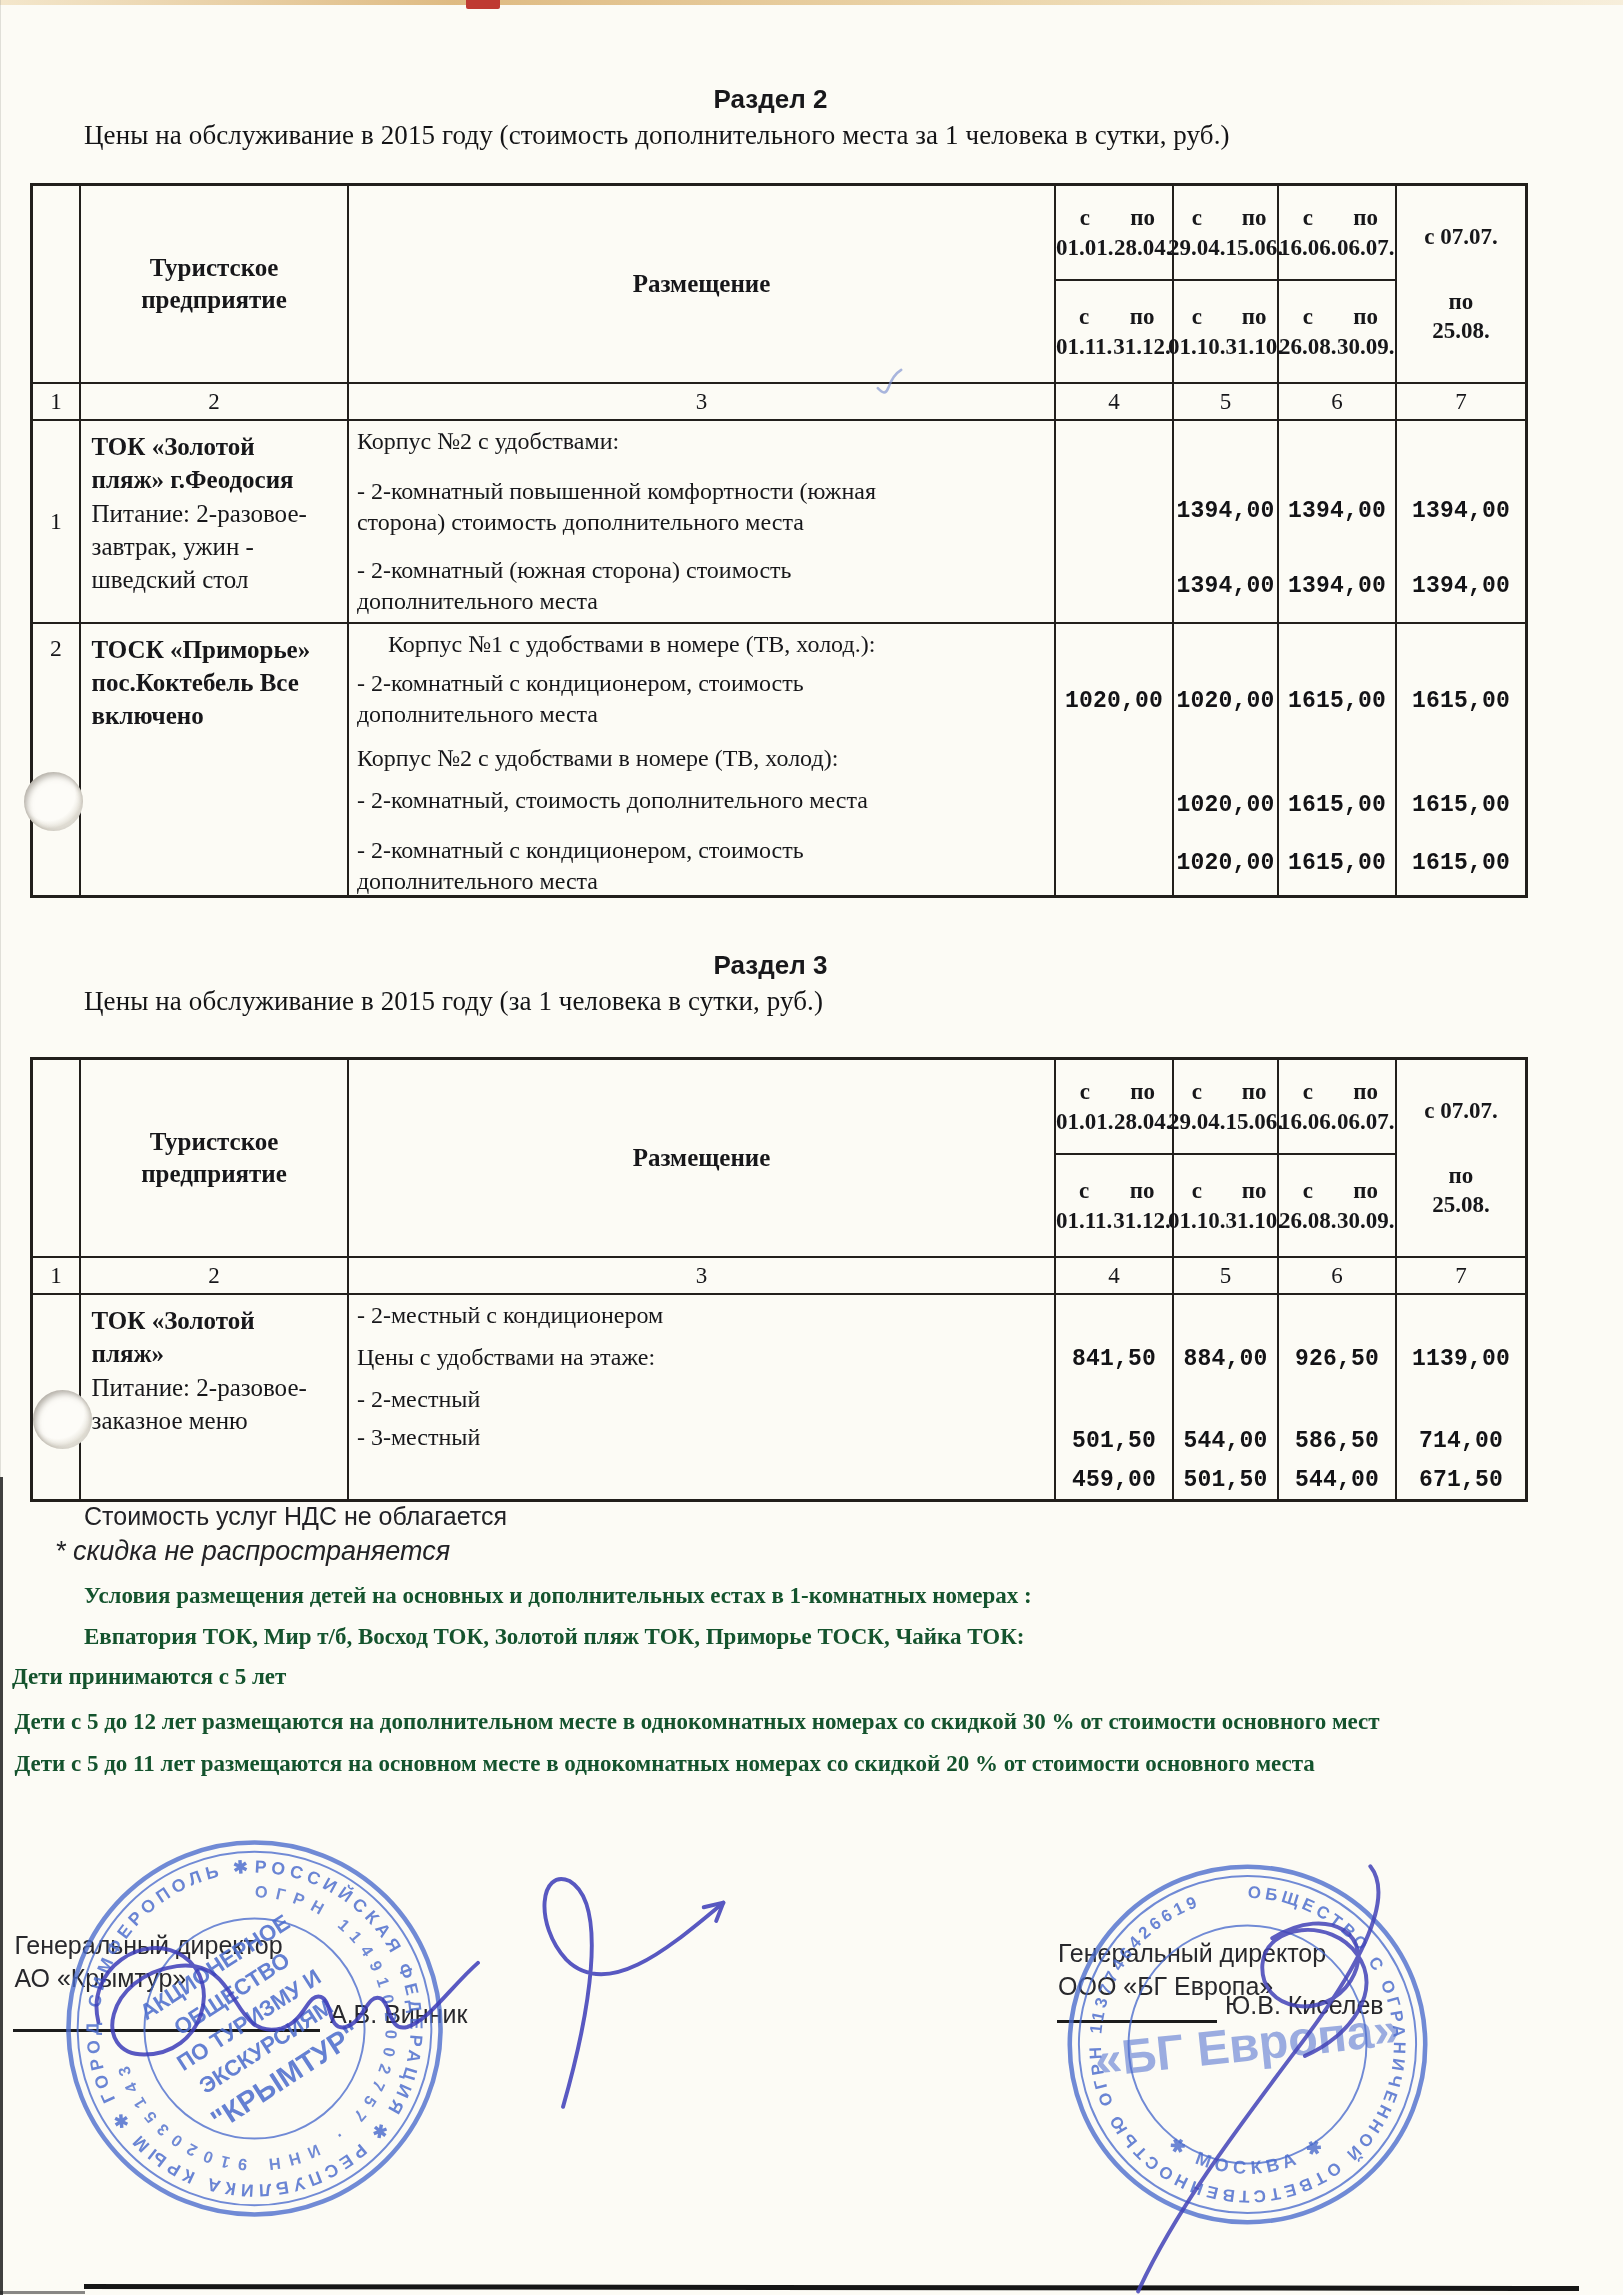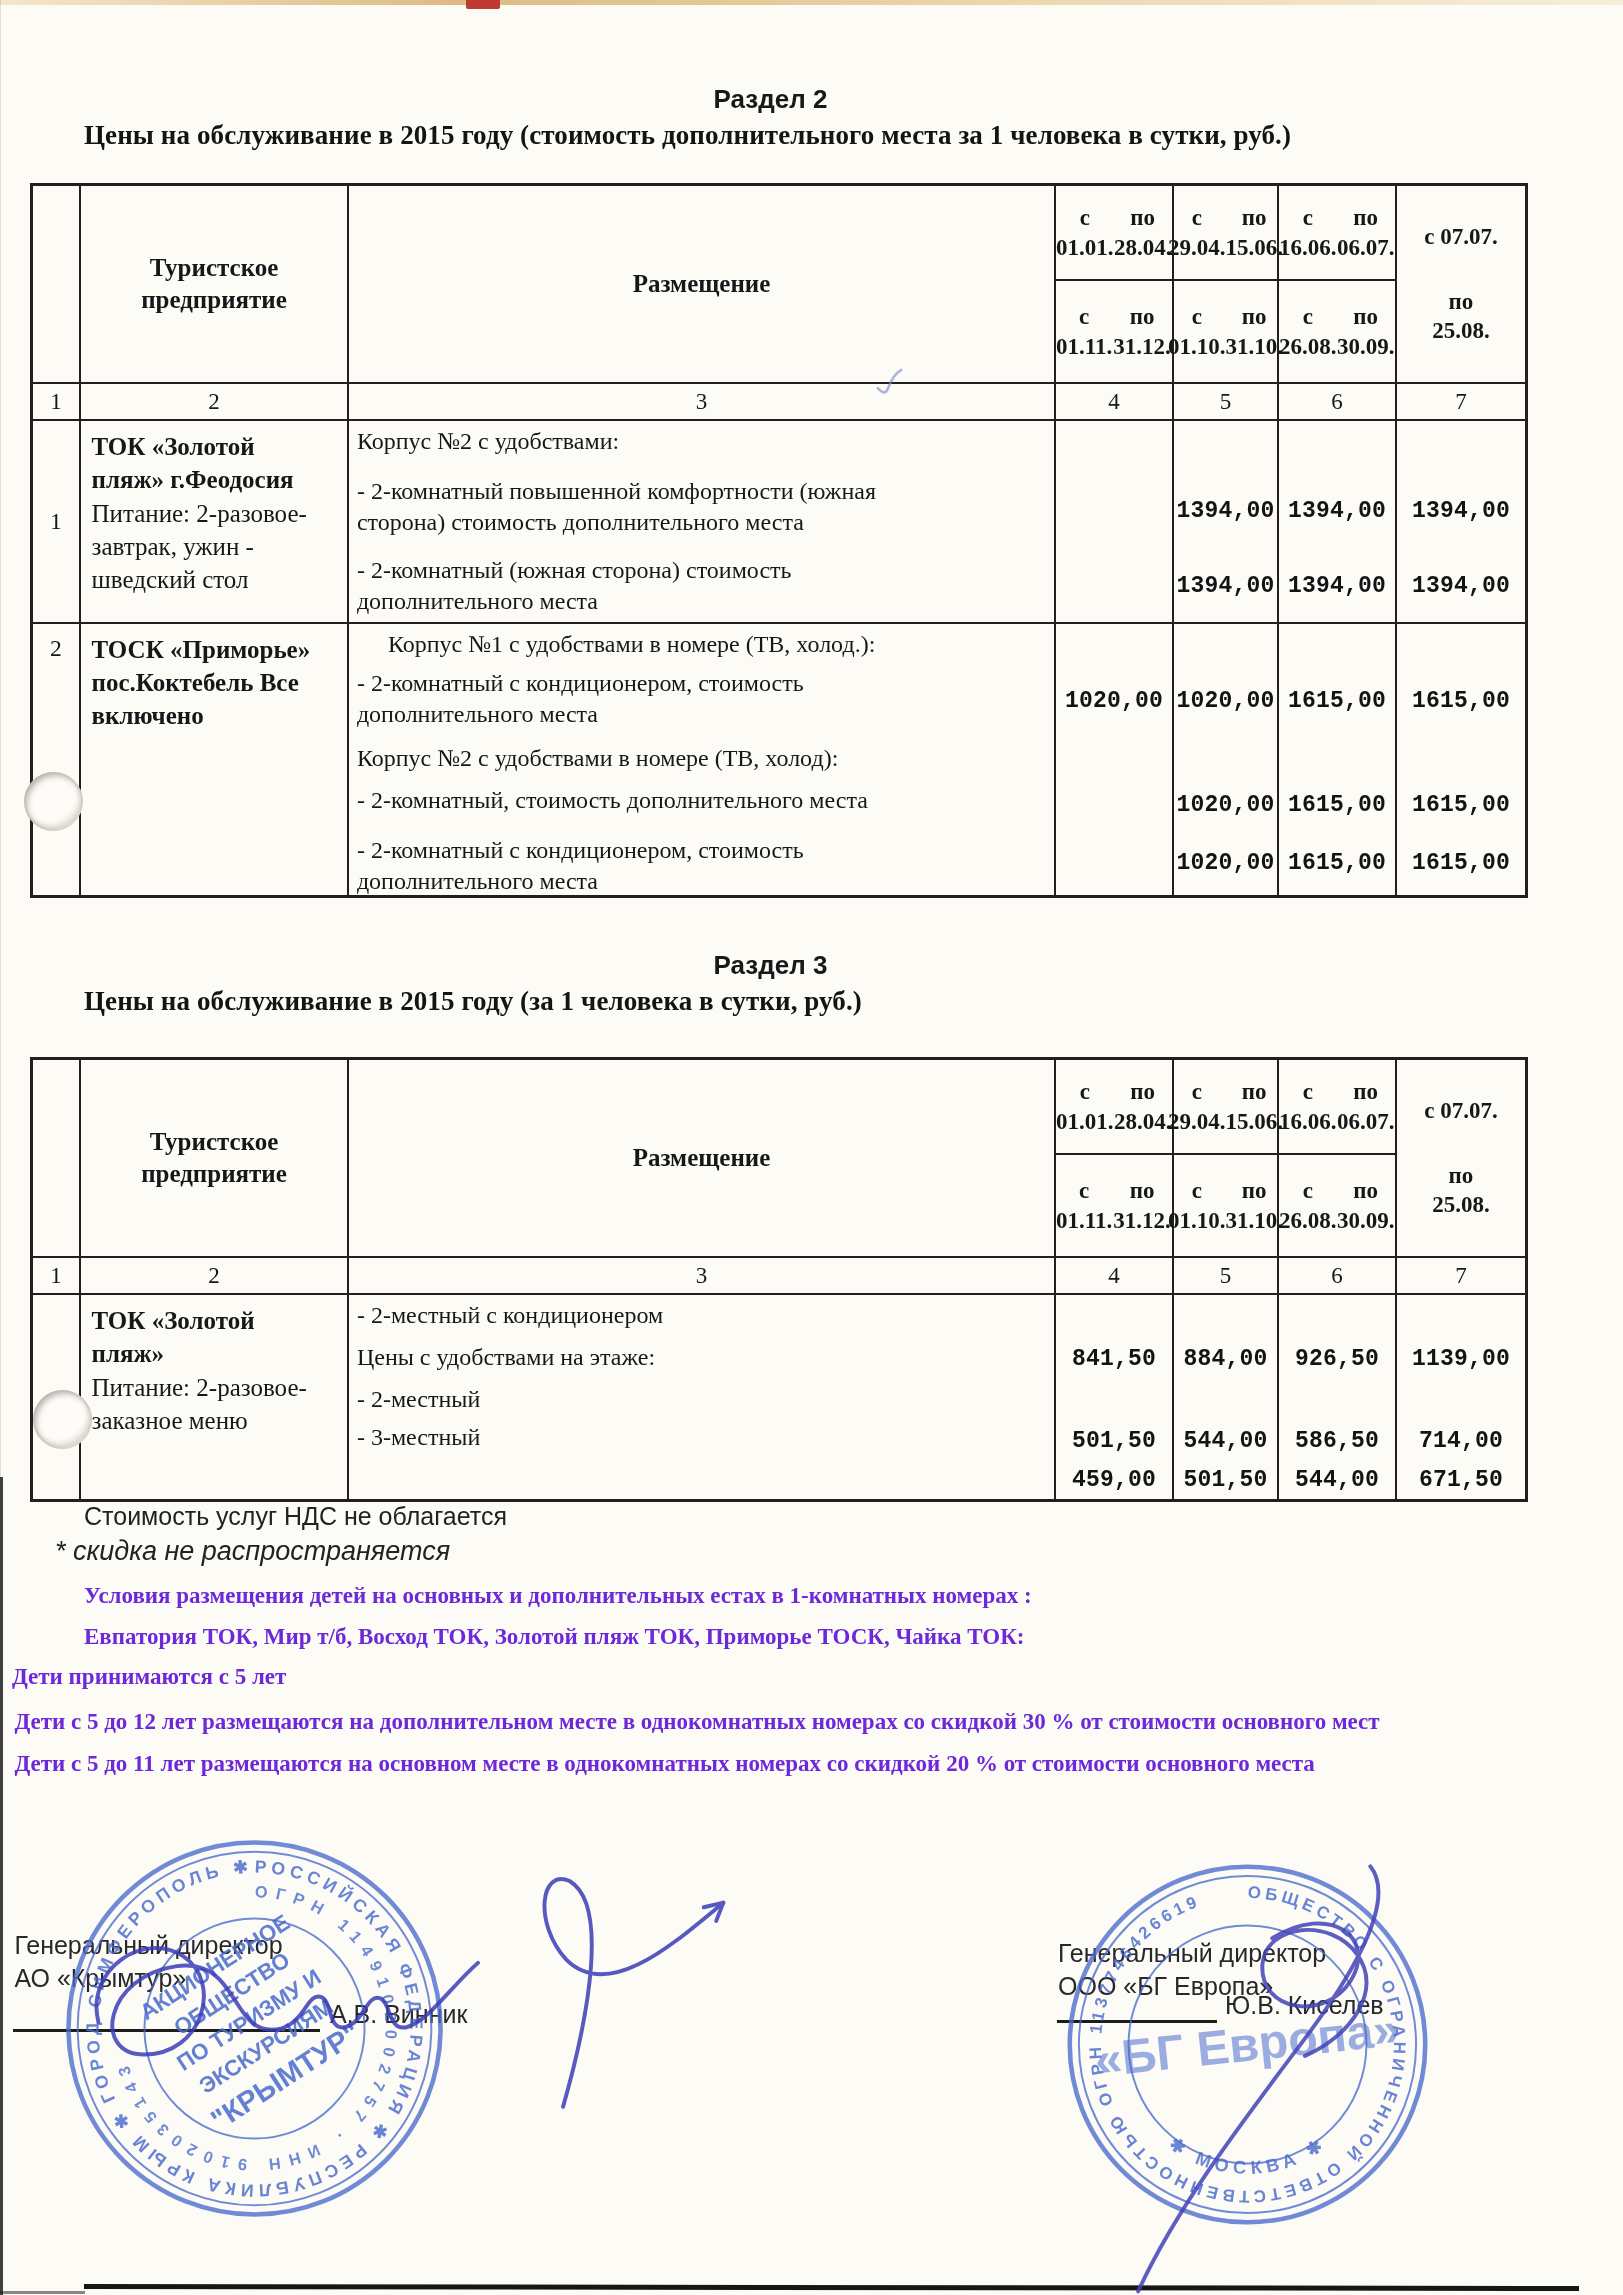--- a/index.html
+++ b/index.html
@@ -15,21 +15,21 @@
   .scan-left2{position:absolute;top:0;left:0;width:1.3px;height:1477px;background:#8a8a85;opacity:.25;}
   .hole{position:absolute;width:59px;height:59px;border-radius:50%;z-index:6;
         background:radial-gradient(circle at 42% 38%, #fdfcf8 52%, #e6e3da 68%, #fbfaf4 80%);
         box-shadow:inset 2.6px 3.3px 5.9px rgba(118,112,100,.55), inset -1.3px -2px 4.6px rgba(150,145,132,.25);}
   .hole1{left:24px;top:772px;}
   .hole2{left:33px;top:1390px;}
 
   
   .sec-title{position:absolute;width:100%;text-align:center;transform:translateX(-41px);
              font-family:"Liberation Sans",sans-serif;font-weight:700;font-size:26px;color:#18181b;}
-  .sec-sub{position:absolute;left:84px;font-weight:700;font-size:27px;color:#141416;letter-spacing:0.1px;}
+  .sec-sub{position:absolute;left:84px;font-weight:400;font-size:27px;color:#141416;letter-spacing:0.1px;}
 
   
   .tbl{position:absolute;left:30px;width:1492px;border:3.3px solid #221f1c;border-top-width:3.9px;}
   .trow{display:flex;width:1492px;border-top:2px solid #221f1c;}
   .trow:first-child{border-top:0;}
   .trow.thick{border-top-width:2.6px;}
   .c{border-left:2px solid #221f1c;box-sizing:border-box;position:relative;}
   .c:first-child{border-left:0;}
   .c1{width:46px;}.c2{width:268px;}.c3{width:707px;}.c4{width:118px;}.c5{width:105px;}.c6{width:118px;}.c7{flex:1;}
   .hrow{height:196px;}
@@ -55,21 +55,21 @@
   .txt{font-size:24px;line-height:1.3;padding:5.2px 5.2px 0 7.9px;max-width:621px;}
   .pr{display:flex;align-items:center;justify-content:center;font-weight:700;font-size:23px;letter-spacing:0.2px;color:#131316;font-family:Liberation Mono, monospace;}
   .h-r1a{height:50px;}.h-r1b{height:79px;}.h-r1c{height:72px;}
   .h-r2a{height:39px;margin-left:31px;}.h-r2b{height:75px;}.h-r2c{height:42px;}.h-r2d{height:50px;}.h-r2e{height:65px;}
   .h-r3a{height:43px;}.h-r3b{height:42px;}.h-r3c{height:42px;}.h-r3d{height:38px;}.h-r3e{height:39px;}
 
   
   .note{position:absolute;white-space:nowrap;}
   .note-sans{font-family:"Liberation Sans",sans-serif;font-size:25px;color:#222226;}
   .note-italic{font-family:"Liberation Sans",sans-serif;font-style:italic;font-size:27px;color:#222226;}
-  .note-bold{font-weight:700;font-size:23px;color:#6d28d9;}
+  .note-bold{font-weight:700;font-size:23px;color:#14532d;}
 
   
   .sig-label{position:absolute;font-family:"Liberation Sans",sans-serif;font-size:25px;color:#28282c;white-space:nowrap;}
   .sig-line{position:absolute;height:2.6px;background:#1c1c1c;}
   .stamp,.sigsvg{position:absolute;}
   .sigsvg{z-index:4;}
 </style>
 </head>
 <body>
 

